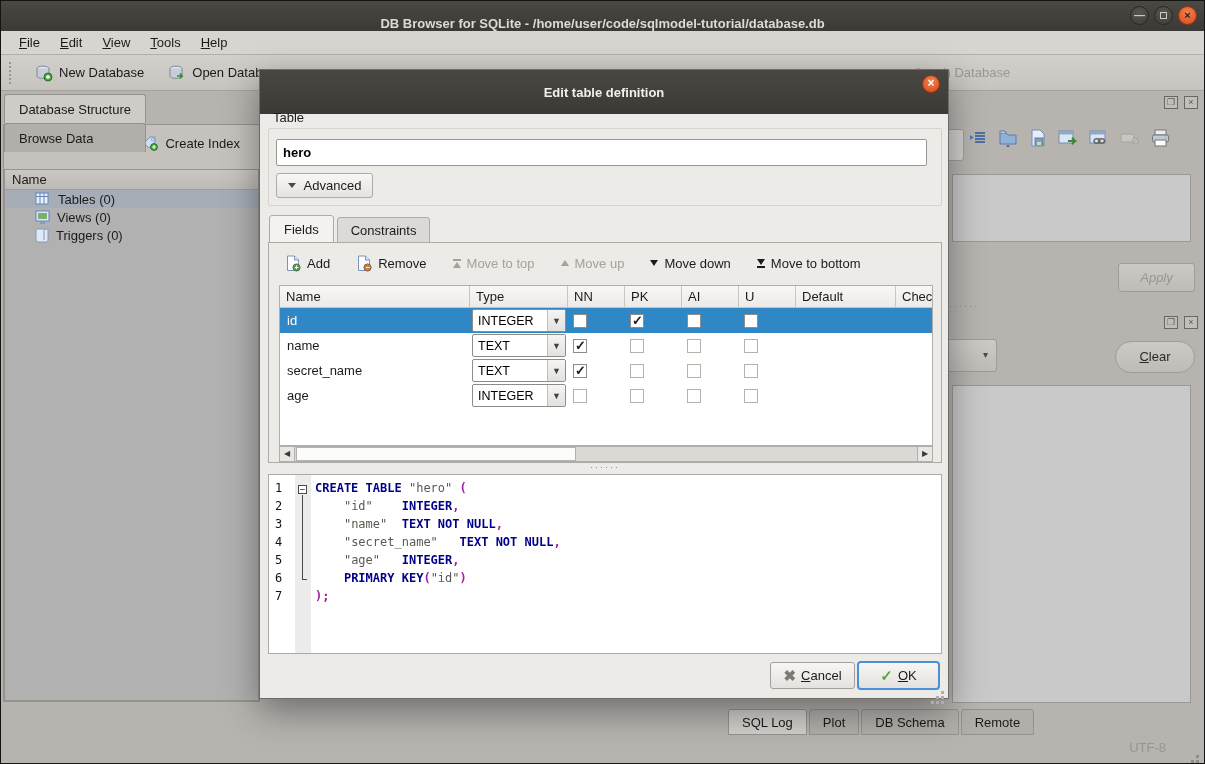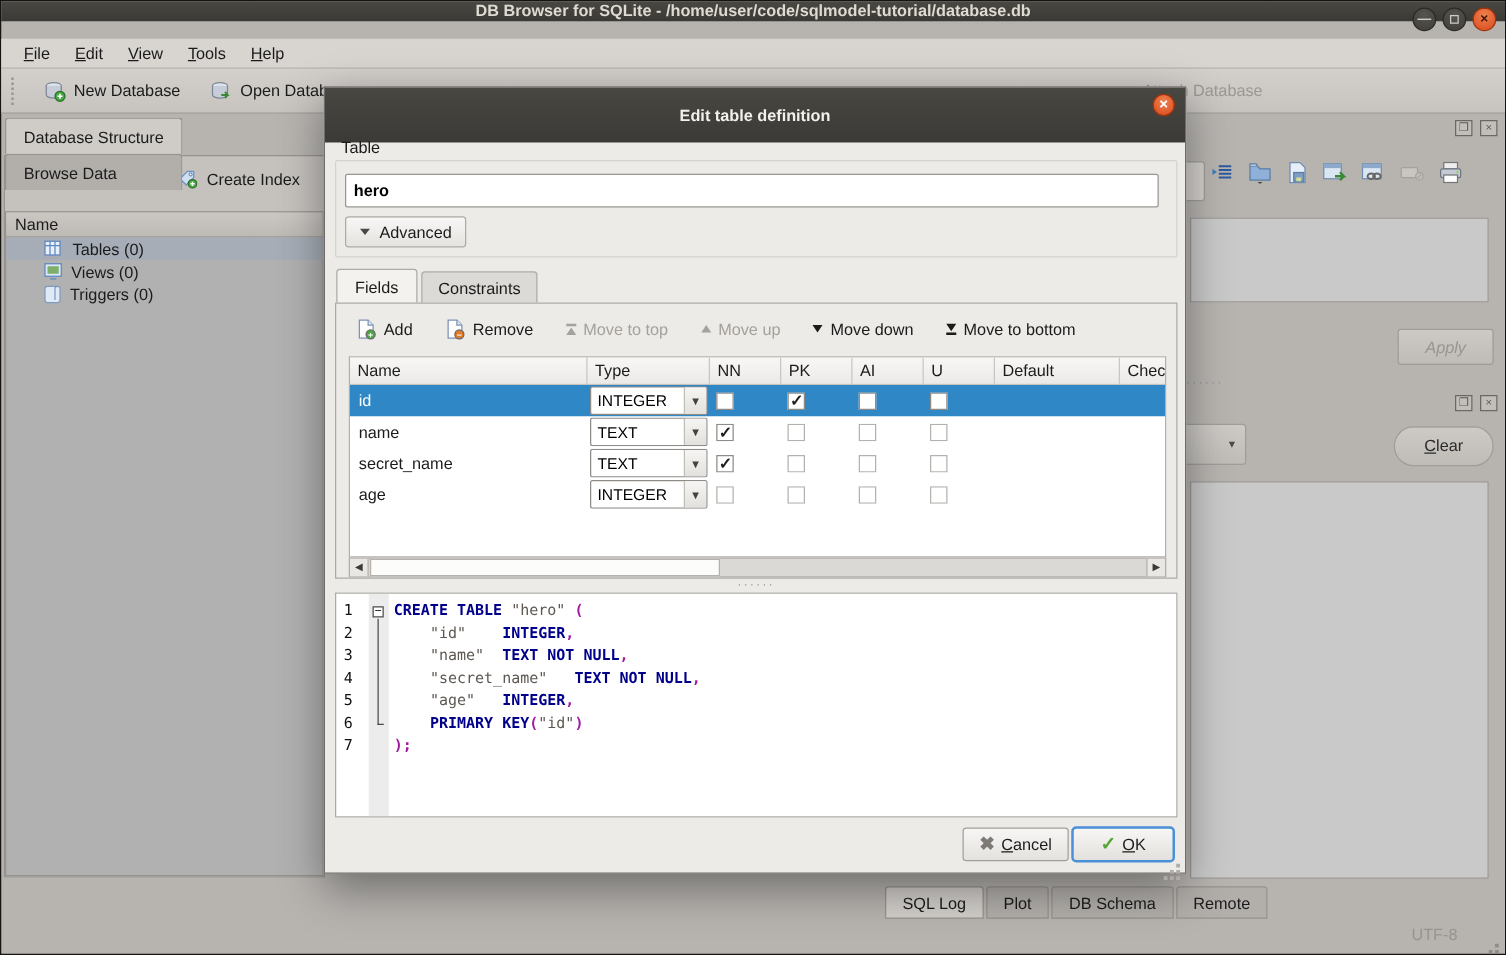--- a/index.html
+++ b/index.html
@@ -2,23 +2,23 @@
 <html><head>
 <meta charset="utf-8">
 <style>
   * { margin:0; padding:0; box-sizing:border-box; }
   html,body { width:1205px; height:764px; }
   body { font-family:"Liberation Sans",sans-serif; font-size:13px; color:#1b1b1b;
          background:#b7b4b0; position:relative; overflow:hidden; }
 
   
   .win { position:absolute; inset:0; border:1px solid #151413; }
-  .titlebar { position:absolute; left:0; top:0; right:0; height:16px;
+  .titlebar { position:absolute; left:0; top:0; right:0; height:30px;
     background:linear-gradient(#494843,#3a3935); color:#dfdbd3;
-    display:flex; align-items:flex-start; justify-content:center; font-weight:bold; }
+    display:flex; align-items:flex-end; justify-content:center; font-weight:bold; }
   .winbtns { position:absolute; right:7px; top:5px; display:flex; gap:5px; }
   .winbtn { width:19px; height:19px; border-radius:50%;
     background:radial-gradient(circle at 50% 32%,#57554f,#3e3d39);
     border:1px solid #2b2a27; color:#cfccc5; font-size:11px; line-height:16px; text-align:center; }
   .winbtn.close { background:radial-gradient(circle at 50% 32%,#f2temp,#d8491b); }
   .winbtn.close { background:radial-gradient(circle at 50% 32%,#f0814f,#d8491b);
     border-color:#9d3410; color:#43160a; font-weight:bold; }
   .sq { display:inline-block; width:7px; height:7px; border:1.5px solid #cfccc5; margin-top:5px; }
 
   .menubar { position:absolute; left:0; top:30px; right:0; height:24px; background:#d8d5d1;
@@ -64,21 +64,21 @@
   .clear-btn { position:absolute; left:1114px; top:340px; width:80px; height:32px; line-height:30px; color:#2a2a2a;border-radius:16px; }
   .clear-btn span { display:inline-block; } .clear-btn span::first-letter { text-decoration:underline; }
   .combo-frag { position:absolute; left:935px; top:338px; width:61px; height:33px; }
   .combo-frag .arr { position:absolute; right:8px; top:9px; font-size:10px; color:#4a4a4a; }
   .split-dots { position:absolute; color:#8f8c88; font-size:9px; letter-spacing:2px; }
 
   
   .bottom-tabs { position:absolute; left:707px; top:708px; display:flex; }
   .btab { border:1px solid #96938e; background:#b2afab; padding:5px 13px 4px;
     border-radius:3px 3px 0 0; margin-right:2px; }
-  .btab.active { background:#d2cfcb; }
+  .btab.active { background:#d2cfcb;margin-left:20px; }
   .status-enc { position:absolute; right:38px; bottom:8px; color:#98948f; }
   .grip { position:absolute; right:5px; bottom:5px; width:3px; height:3px; background:#8f8c88;
     box-shadow:-5px 5px 0 #8f8c88, 0 5px 0 #8f8c88, -10px 10px 0 #8f8c88, -5px 10px 0 #8f8c88, 0 10px 0 #8f8c88; }
 
   
   .dialog { position:absolute; left:258px; top:68px; width:690px; height:630px;
     background:#edebe7; border:1px solid #6e6b68; box-shadow:0 12px 34px rgba(0,0,0,.4); z-index:10; }
   .dlg-title { height:44px; background:linear-gradient(#484742,#3b3a36); color:#f2f0ea;
     font-weight:bold; display:flex; align-items:center; justify-content:center; position:relative; }
   .dlg-close { position:absolute; right:8px; top:5px; width:18px; height:18px; border-radius:50%;

